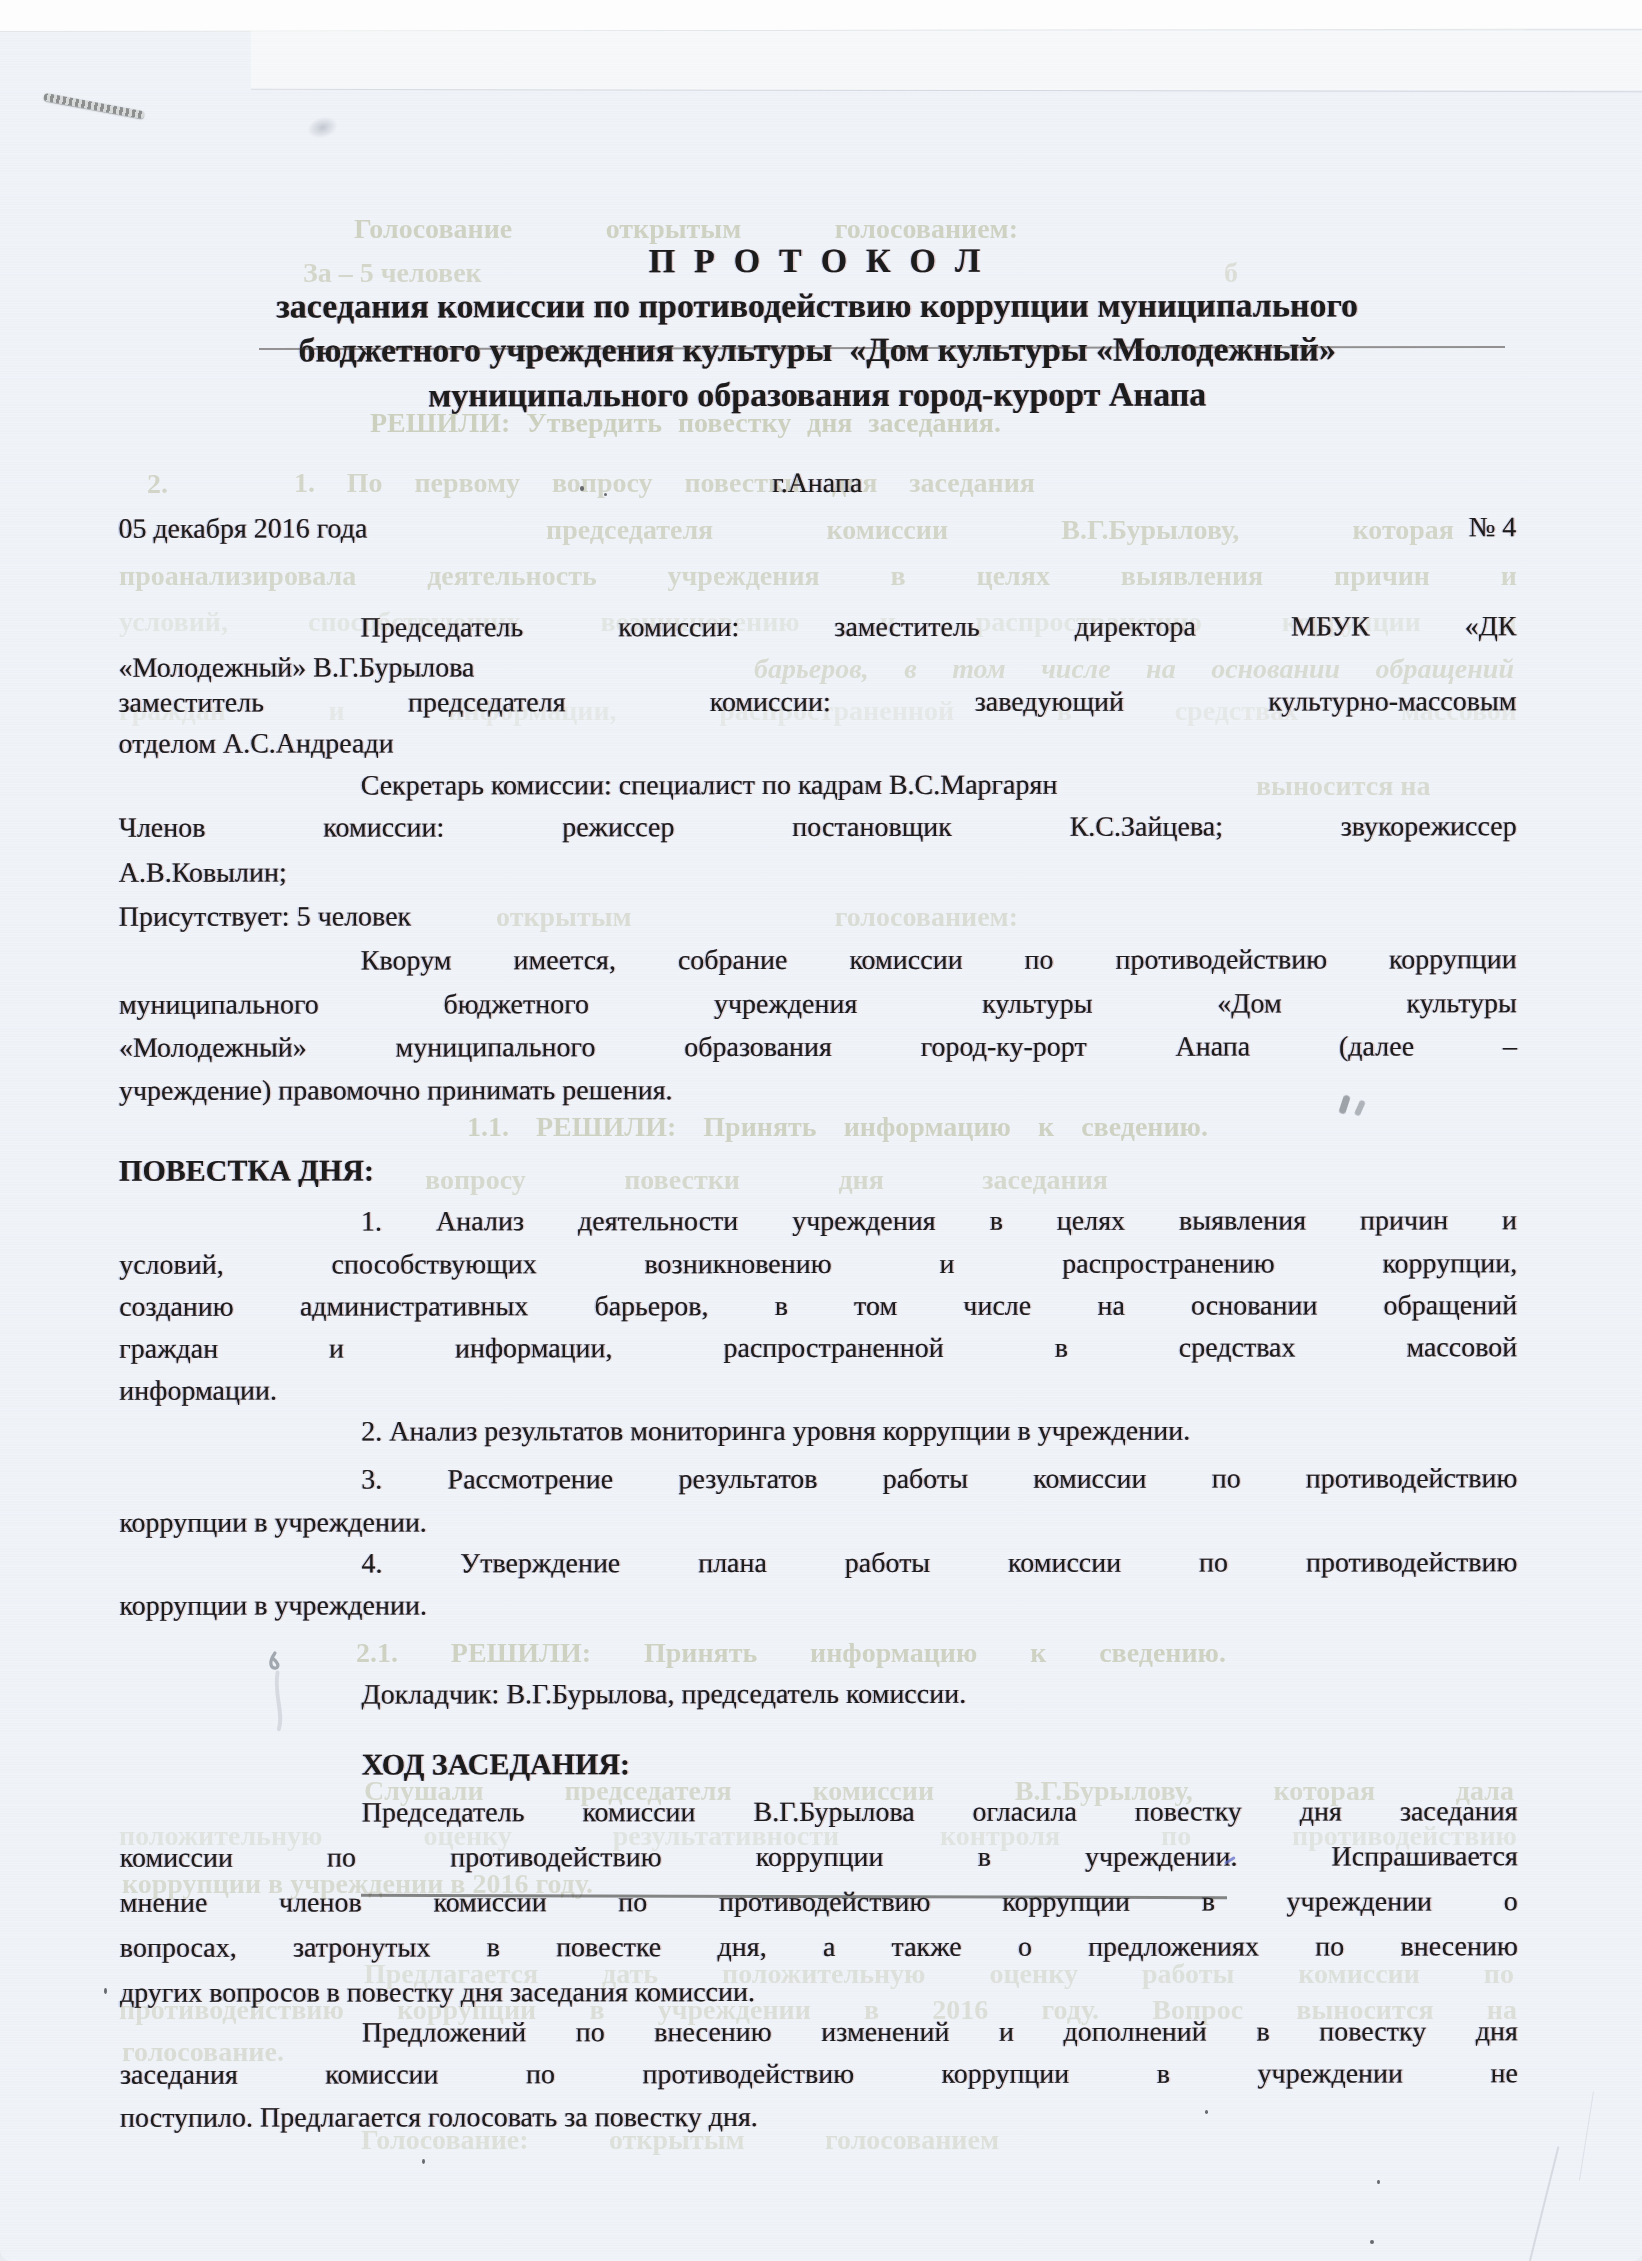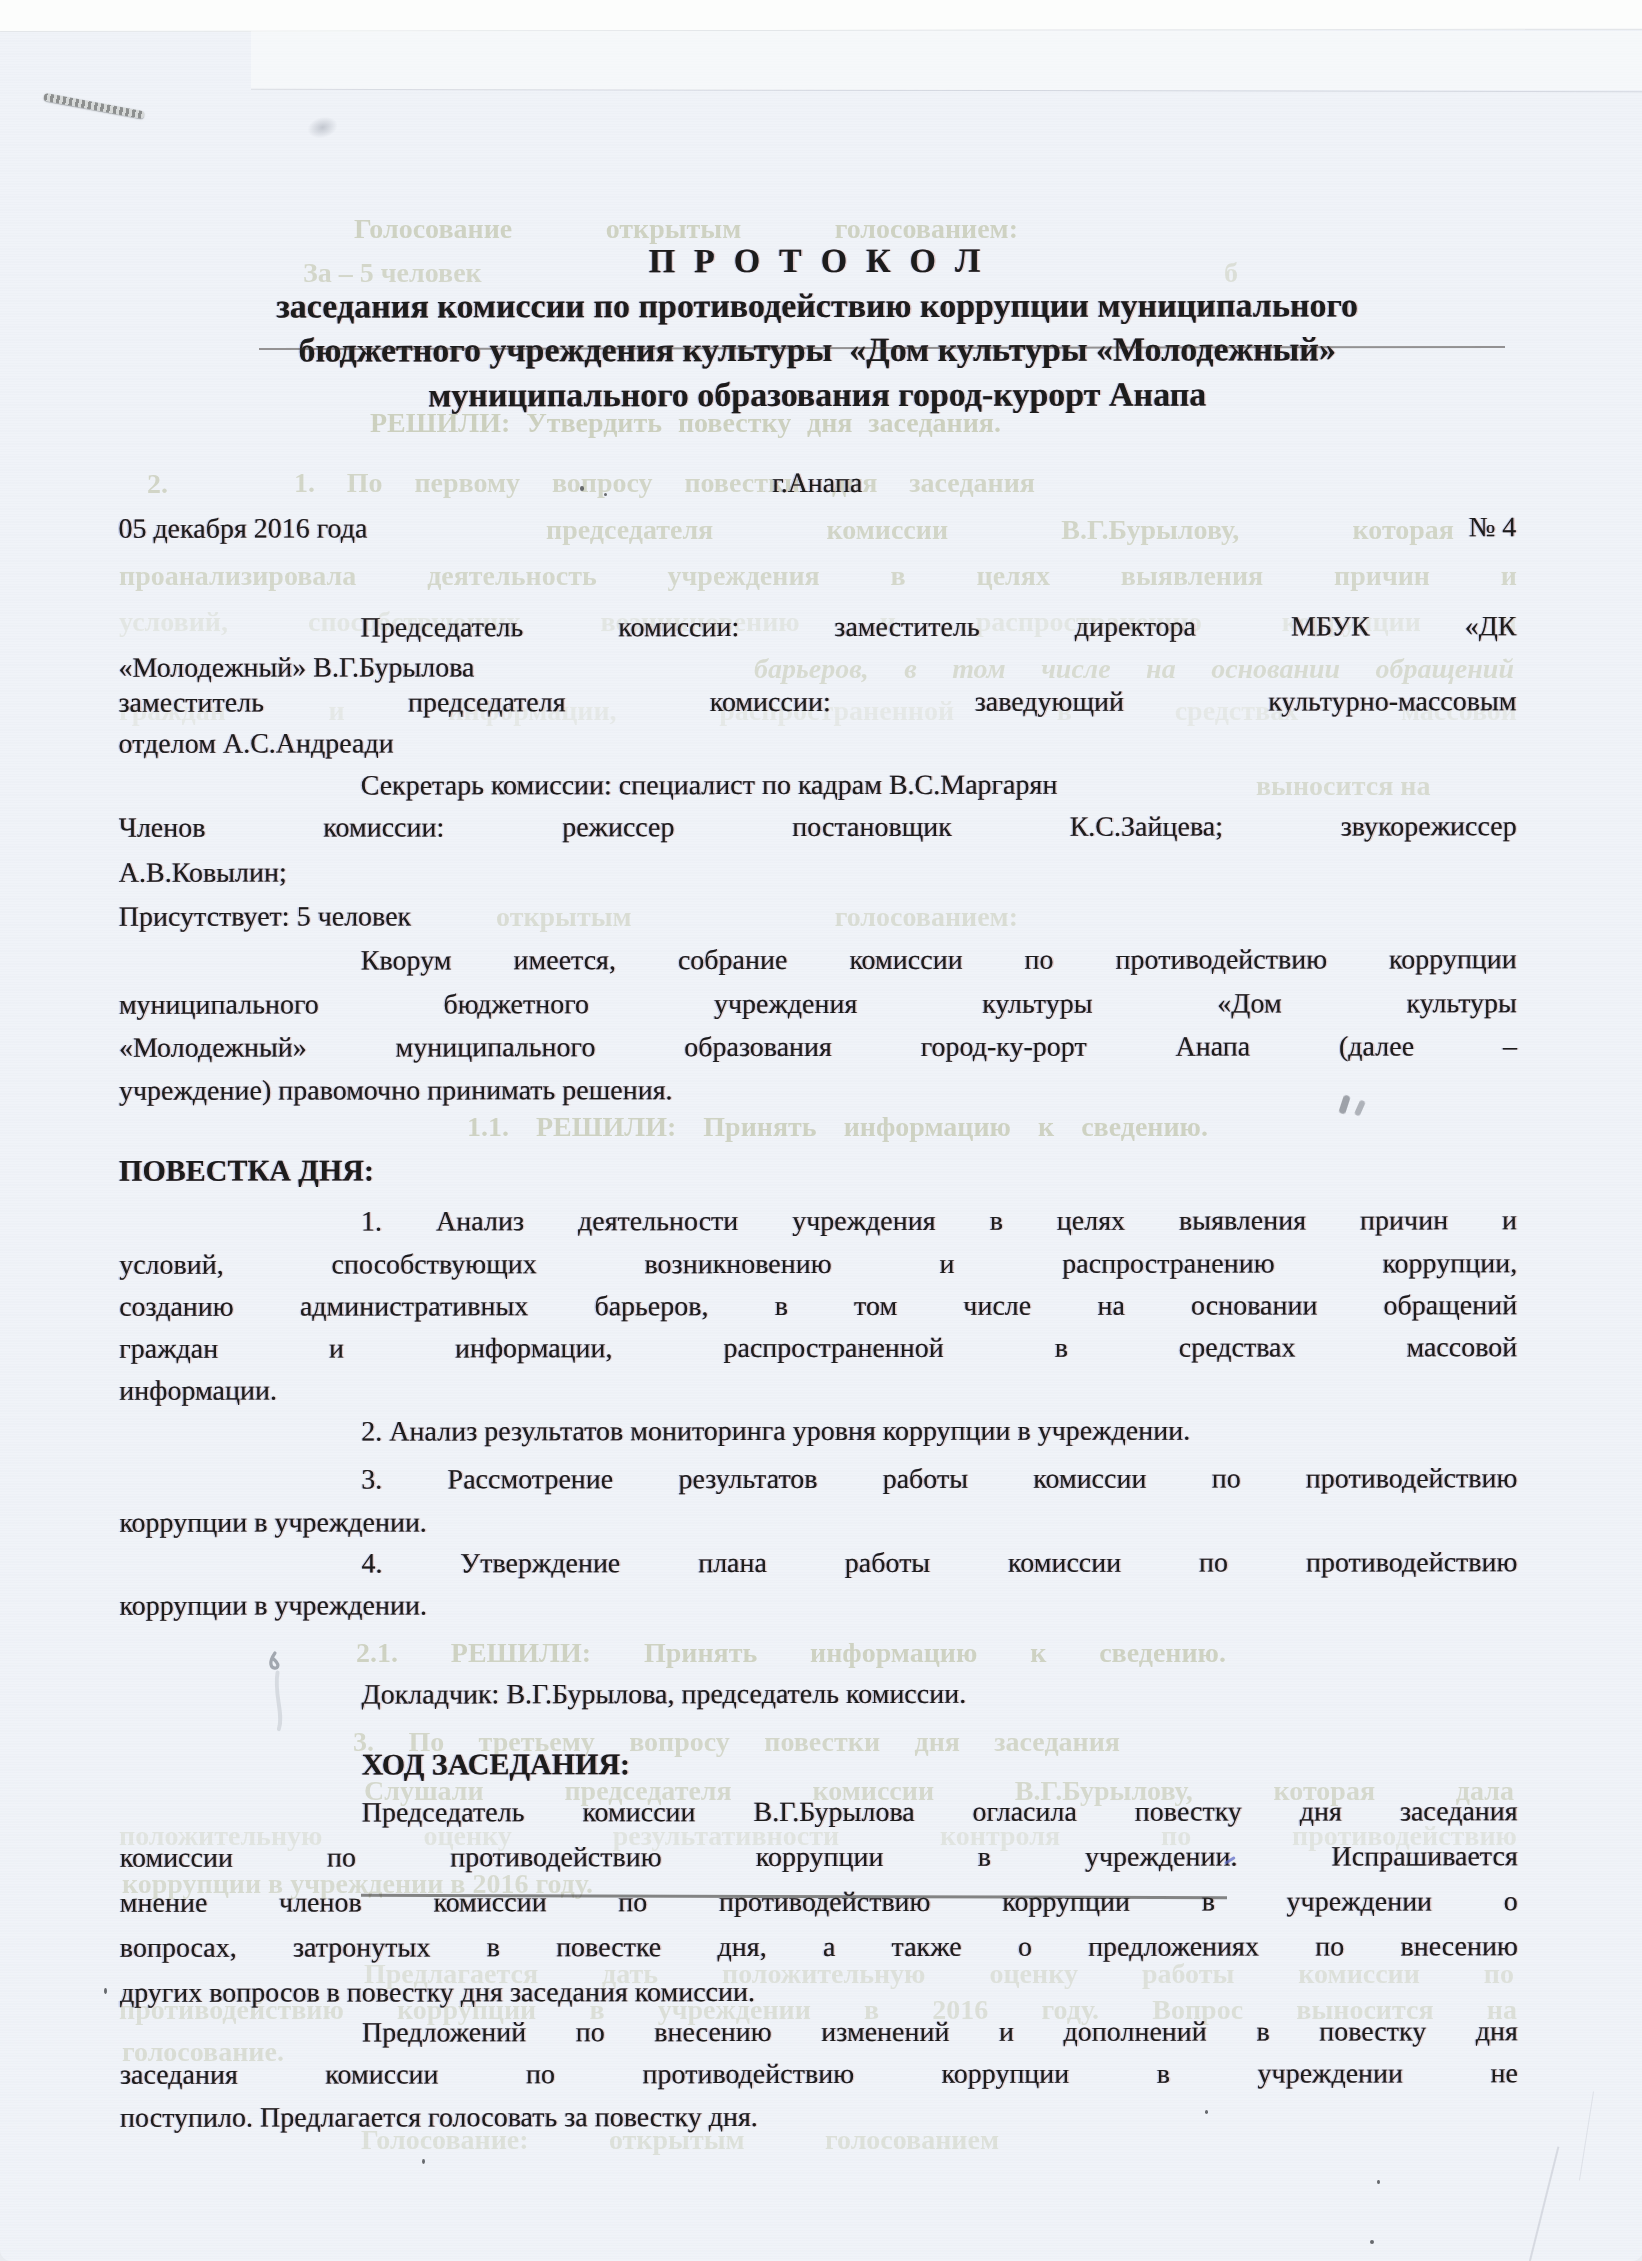--- a/index.html
+++ b/index.html
@@ -115,22 +115,22 @@
       <div class="ln l" style="top: 466px; left: 147px; opacity: 0.28;">2.</div>
       <div class="ln j" style="top: 465px; left: 294px; width: 741px; opacity: 0.27;">1. По первому вопросу повестки дня заседания</div>
       <div class="ln j" style="top: 512px; left: 546px; width: 908px; opacity: 0.27;">председателя комиссии В.Г.Бурылову, которая</div>
       <div class="ln j" style="top: 558px; left: 119px; width: 1398px; opacity: 0.25;">проанализировала деятельность учреждения в целях выявления причин и</div>
       <div class="ln j" style="top: 604px; left: 119px; width: 1398px; opacity: 0.11;">условий, способствующих возникновению и распространению коррупции и</div>
       <div class="ln j" style="top: 651px; left: 754px; width: 760px; opacity: 0.22; font-style: italic;">барьеров, в том числе на основании обращений</div>
       <div class="ln j" style="top: 693px; left: 119px; width: 1398px; opacity: 0.09;">граждан и информации, распространенной в средствах массовой</div>
       <div class="ln l" style="top: 768px; left: 1256px; opacity: 0.22; text-align: right;">выносится на</div>
       <div class="ln j" style="top: 899px; left: 496px; width: 522px; opacity: 0.2;">открытым голосованием:</div>
       <div class="ln j" style="top: 1109px; left: 467px; width: 741px; opacity: 0.3;">1.1. РЕШИЛИ: Принять информацию к сведению.</div>
+      <div class="ln j" style="top: 1162px; left: 425px; width: 683px; opacity: 0.24;">вопросу повестки дня заседания</div>
       <div class="ln j" style="top: 1635px; left: 356px; width: 870px; opacity: 0.3;">2.1. РЕШИЛИ: Принять информацию к сведению.</div>
-      <div class="ln j" style="top: 1724px; left: 353px; width: 767px; opacity: 0.26;">3. По третьему вопросу повестки дня заседания</div>
       <div class="ln j" style="top: 1773px; left: 364px; width: 1150px; opacity: 0.24;">Слушали председателя комиссии В.Г.Бурылову, которая дала</div>
       <div class="ln j" style="top: 1818px; left: 119px; width: 1398px; opacity: 0.13;">положительную оценку результативности контроля по противодействию</div>
       <div class="ln l" style="top: 1866px; left: 122px; opacity: 0.22;">коррупции в учреждении в 2016 году.</div>
       <div class="ln j" style="top: 1956px; left: 364px; width: 1150px; opacity: 0.16;">Предлагается дать положительную оценку работы комиссии по</div>
       <div class="ln j" style="top: 1992px; left: 119px; width: 1398px; opacity: 0.18;">противодействию коррупции в учреждении в 2016 году. Вопрос выносится на</div>
       <div class="ln l" style="top: 2034px; left: 122px; opacity: 0.2;">голосование.</div>
       <div class="ln j" style="top: 2122px; left: 361px; width: 638px; opacity: 0.17;">Голосование: открытым голосованием</div>
     </div>
   <div id="ink">
       <div class="ln c b t gap" style="top: 241px; left: 119px; width: 1398px;">П Р О Т О К О Л</div>

